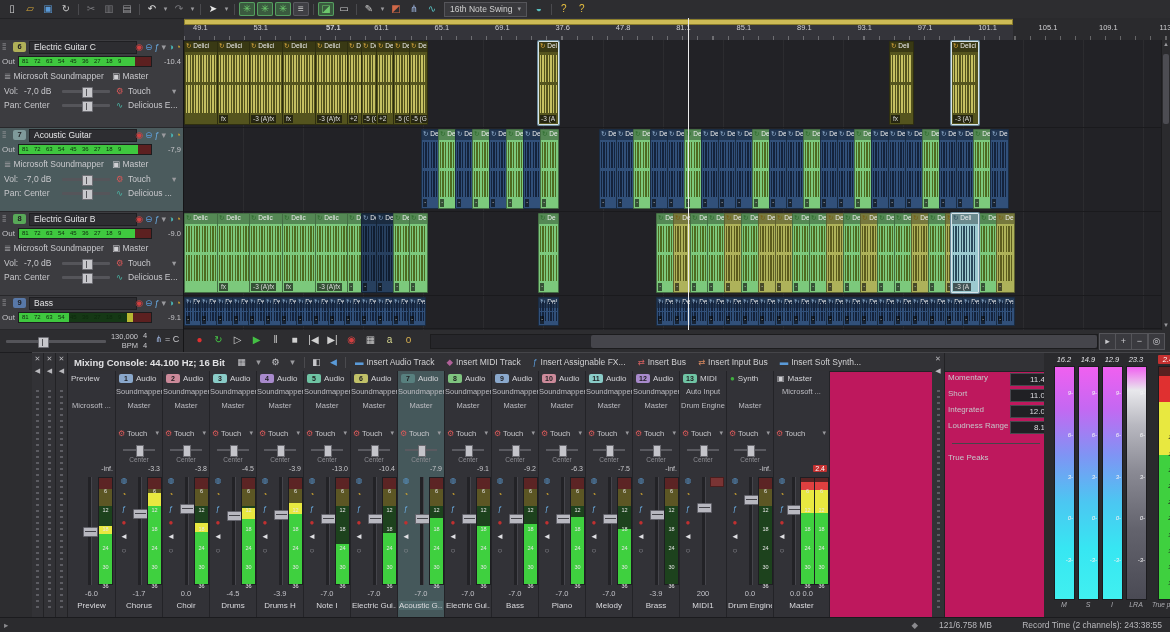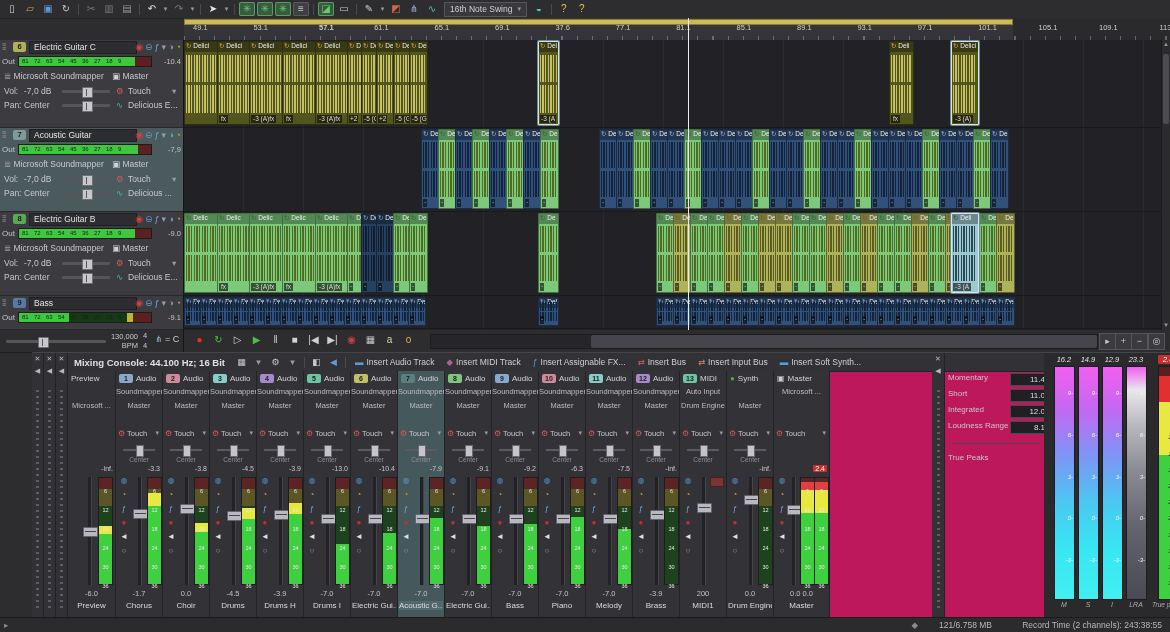--- a/index.html
+++ b/index.html
@@ -185,26 +185,26 @@
       <span class="tbi" style="color: rgb(232, 192, 64);">?</span>
     </div>
 
   <div id="timebar" class="abs">
     <div id="ruler">
       <div id="loop-region" style="width: 829px;"></div>
       <div id="loop-bar" style="width: 827px;"></div>
       <div id="ruler-minor"></div>
     <span class="rtick" style="left: 9px;">49.1</span>
         <span class="rtick" style="left: 69.4px;">53.1</span>
-        <span class="rtick" style="left: 135px; font-weight: bold;">57.1</span>
+        <span class="rtick" style="left: 142px; font-weight: bold;">57.1</span>
         <span class="rtick" style="left: 190.2px;">61.1</span>
         <span class="rtick" style="left: 250.6px;">65.1</span>
         <span class="rtick" style="left: 311px;">69.1</span>
         <span class="rtick" style="left: 371.4px;">37.6</span>
-        <span class="rtick" style="left: 431.8px;">77.1</span>
+        <span class="rtick" style="left: 431.8px;">47.8</span>
         <span class="rtick" style="left: 492.2px;">81.1</span>
         <span class="rtick" style="left: 552.6px;">85.1</span>
         <span class="rtick" style="left: 613px;">89.1</span>
         <span class="rtick" style="left: 673.4px;">93.1</span>
         <span class="rtick" style="left: 733.8px;">97.1</span>
         <span class="rtick" style="left: 794.2px;">101.1</span>
         <span class="rtick" style="left: 854.6px;">105.1</span>
         <span class="rtick" style="left: 915px;">109.1</span>
         <span class="rtick" style="left: 975.4px;">113.1</span>
       </div>
@@ -1360,21 +1360,21 @@
               <div class="fill" style="height: 38%; background: rgb(63, 208, 63);"></div>
               <span class="mt" style="top: 10%;">6</span>
               <span class="mt" style="top: 28%;">12</span>
               <span class="mt" style="top: 46%;">18</span>
               <span class="mt" style="top: 64%;">24</span>
               <span class="mt" style="top: 82%;">30</span>
               <span class="mt" style="top: 100%;">36</span>
             </div>
           </div>
           <div class="s-val">-7.0</div>
-          <div class="s-name">Drums I</div>
+          <div class="s-name">Note I</div>
         </div>
         <div class="strip" style="left: 283px; width: 46px;">
           <div class="s-head">
             <div class="s-badge" style="background: rgb(192, 192, 104);">6</div>
             <span>Audio</span>
           </div>
           <div class="s-row" style="top: 16px;">Soundmapper</div>
           <div class="s-row" style="top: 30px;">Master</div>
           <div class="s-auto"><span class="gear">⚙</span><span> Touch</span><span class="car">▾</span></div>
           <div class="s-pan">

